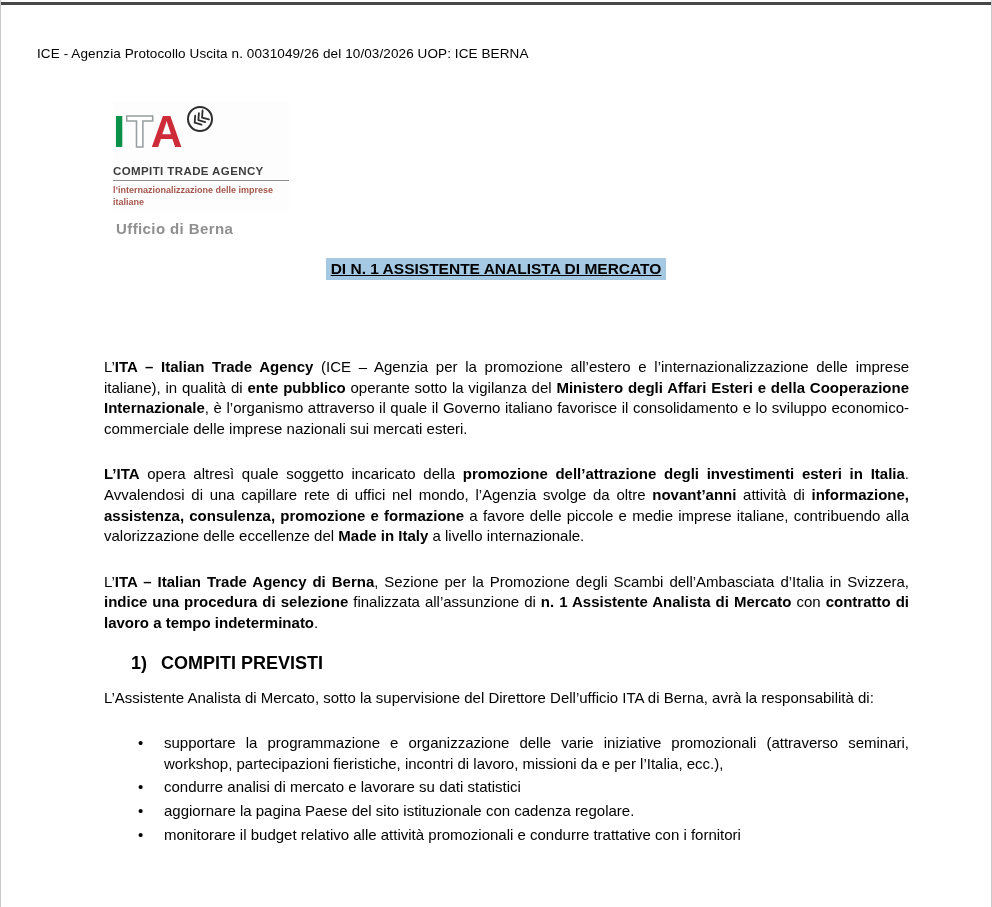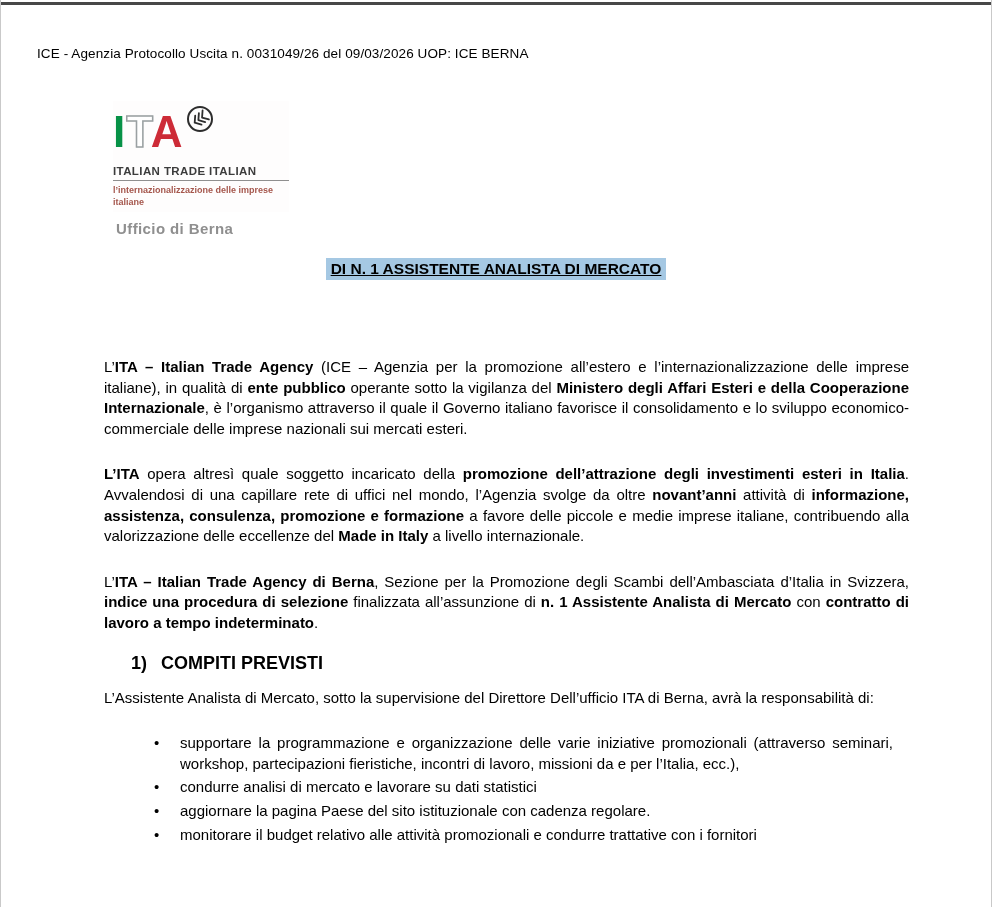--- a/index.html
+++ b/index.html
@@ -33,46 +33,46 @@
     text-decoration:underline;padding:0 5px;line-height:22px;
   }
 
   
   .body{position:absolute;left:103px;right:82px;top:357px;}
   .body p{font-size:15px;line-height:20.6px;text-align:justify;margin:0 0 25px 0;}
   .body p.tight{margin-bottom:19px;}
   .bold, .body .bold{font-weight:bold;}
   .section-heading{font-size:18px;font-weight:bold;margin:0 0 14px 27px;}
   .section-heading .num{margin-right:14px;}
-  ul.bullets{margin:16px;padding:0;list-style:none;}
+  ul.bullets{margin:0;padding:0;list-style:none;}
   ul.bullets li{position:relative;padding-left:60px;font-size:15px;line-height:20.6px;
     text-align:justify;margin-bottom:3px;}
   ul.bullets li::before{content:"\2022";position:absolute;left:34px;top:0;font-size:15px;}
 </style>
 </head>
 <body>
 
 <div class="page">
   <div class="top-rule"></div>
 
-  <div class="protocol">ICE - Agenzia Protocollo Uscita n. 0031049/26 del 09/03/2026 UOP: ICE BERNA</div>
+  <div class="protocol">ICE - Agenzia Protocollo Uscita n. 0031049/26 del 10/03/2026 UOP: ICE BERNA</div>
 
   <div class="logo-block">
     <div class="ita-row">
       <div class="ita-word"><span class="ita-i">I</span><span class="ita-t">T</span><span class="ita-a">A</span></div>
       <svg class="logo-mark" width="28" height="28" viewBox="0 0 28 28">
         <circle cx="14" cy="14" r="12" fill="none" stroke="#2d2d2d" stroke-width="2"></circle>
         <g transform="rotate(-35 14 14)" stroke="#2d2d2d" stroke-width="1.8" fill="none" stroke-linecap="round" stroke-linejoin="round">
           <path d="M12 8.5 L7.5 14 L12 19.5"></path>
           <path d="M16.5 8.5 L12 14 L16.5 19.5"></path>
           <path d="M21 8.5 L16.5 14 L21 19.5"></path>
         </g>
       </svg>
     </div>
-    <div class="agency-name">ITALIAN TRADE ITALIAN</div>
+    <div class="agency-name">COMPITI TRADE AGENCY</div>
     <div class="agency-sub">
       <div>l’internazionalizzazione delle imprese italiane</div>
     </div>
   </div>
   <div class="office">Ufficio di Berna</div>
 
   <div class="title-block">
     <div class="title-line"><span>DI N. 1 ASSISTENTE ANALISTA DI MERCATO</span></div>
   </div>
 

